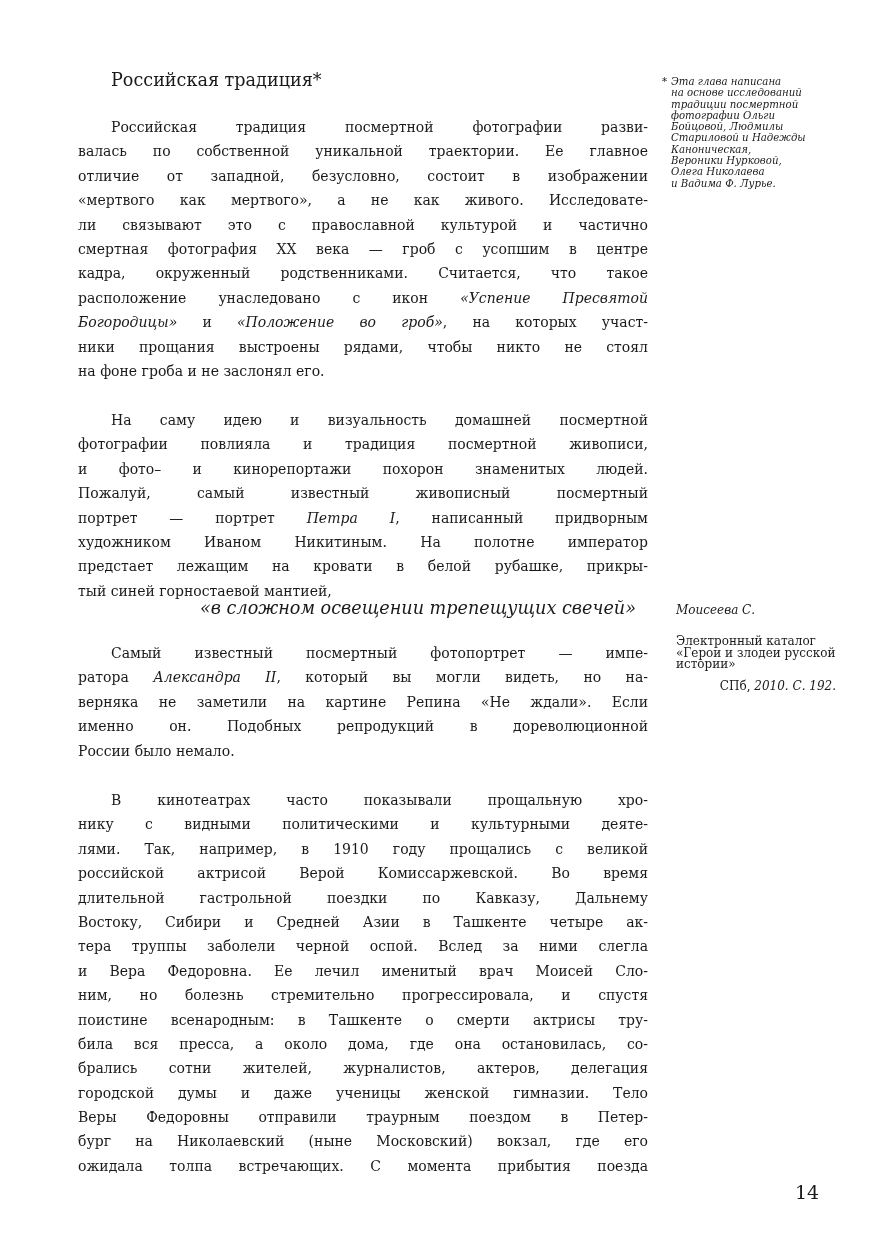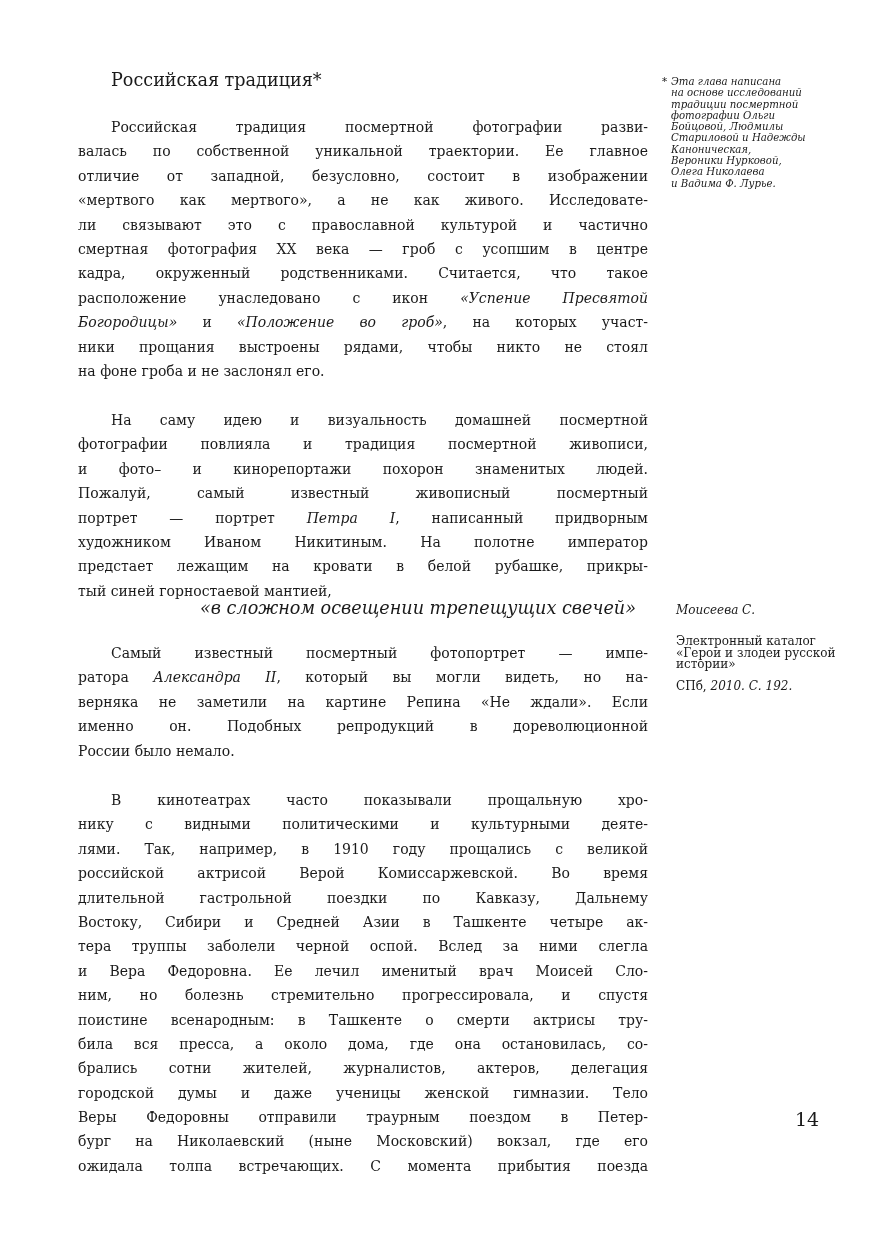--- a/index.html
+++ b/index.html
@@ -9,21 +9,21 @@
   .block { position: absolute; left: 78px; width: 570px; font-family: "DejaVu Serif", serif; font-size: 14px; line-height: 24.4px; }
   .line { display: block; text-align: justify; text-align-last: justify; height: 24.4px; white-space: nowrap; overflow: visible; }
   .line.last { text-align-last: left; }
   .line.indent { padding-left: 33px; }
   em, .it { font-style: italic; }
   .epigraph { position: absolute; left: 200px; width: 448px; top: 598px; text-align: left; font-family: "DejaVu Serif", serif; font-style: italic; font-size: 17.6px; }
   .sidenote { position: absolute; left: 663px; top: 76px; width: 170px; font-family: "DejaVu Serif", serif; font-style: italic; font-size: 10.2px; line-height: 11.3px; }
   .sidenote .star { position: absolute; left: -1px; top: 0; font-style: normal; }
   .sidenote .text { padding-left: 8px; }
   .cite { position: absolute; left: 676px; width: 160px; font-family: "DejaVu Serif", serif; font-size: 12px; line-height: 11.6px; }
-  .pagenum { position: absolute; left: 795px; top: 1108px; font-family: "DejaVu Serif", serif; font-size: 19px; }
+  .pagenum { position: absolute; left: 795px; top: 1181px; font-family: "DejaVu Serif", serif; font-size: 19px; }
 </style>
 </head>
 <body>
 
 <div class="page">
 
   <div class="heading">Российская традиция*</div>
 
   <div class="sidenote">
     <span class="star">*</span>
@@ -68,21 +68,21 @@
   <div class="epigraph">«в сложном освещении трепещущих свечей»</div>
 
   <div class="cite" style="top:605px;">
     <span class="it">Моисеева С.</span>
   </div>
   <div class="cite" style="top:612px;margin-top:24px;" id="cite-title">
       <div>Электронный каталог</div>
       <div>«Герои и злодеи русской</div>
       <div>истории»</div>
     </div>
-  <div class="cite" style="top:681px;">
+  <div class="cite" style="top:681px;text-align:right;">
     <span>СПб,</span>
     <span class="it">2010. С. 192.</span>
   </div>
 
   <div class="block" id="p3" style="top:641px;">
       <span class="line indent"><span>Самый известный посмертный фотопортрет — импе-</span></span>
       <span class="line"><span>ратора </span><em>Александра II</em><span>, который вы могли видеть, но на-</span></span>
       <span class="line"><span>верняка не заметили на картине Репина «Не ждали». Если</span></span>
       <span class="line"><span>именно он. Подобных репродукций в дореволюционной</span></span>
       <span class="line last"><span>России было немало.</span></span>

